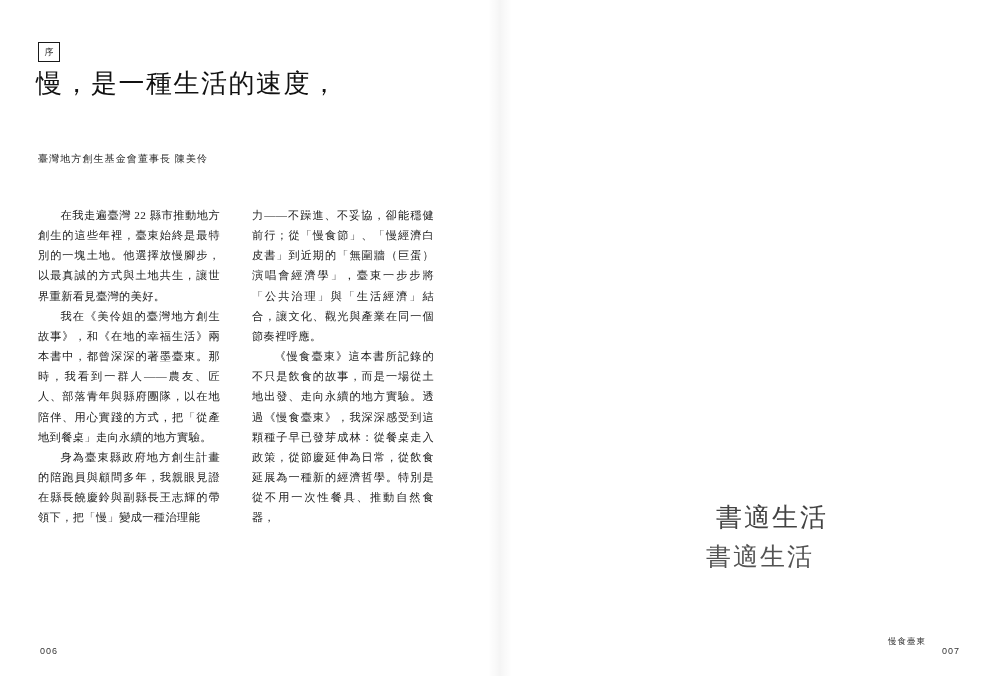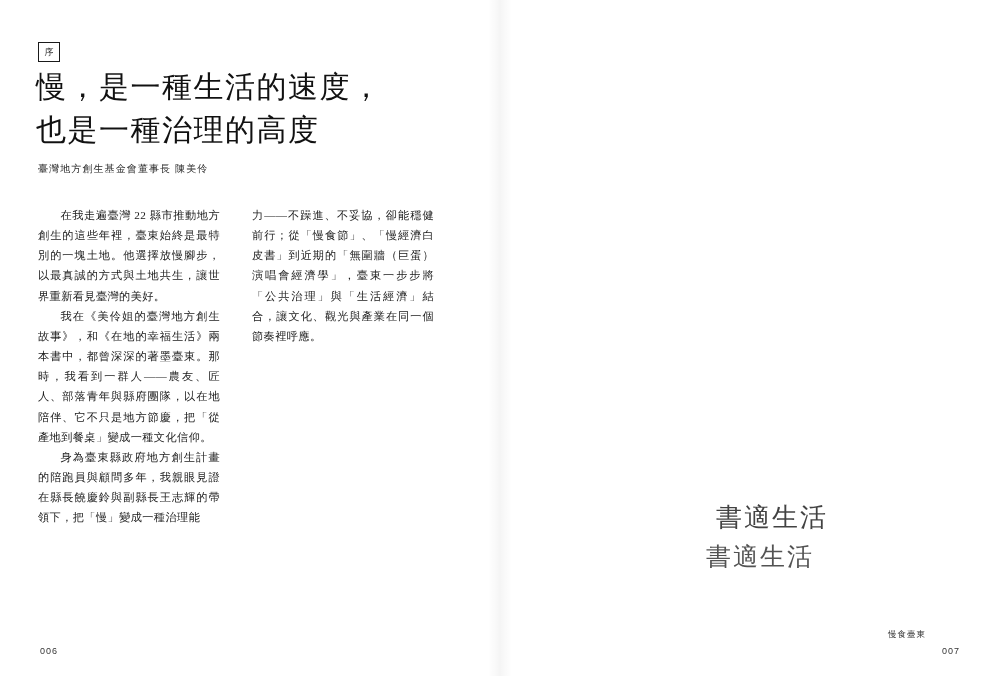--- a/index.html
+++ b/index.html
@@ -59,35 +59,35 @@
     color: #1a1a1a;
     font-family: "Liberation Serif", "DejaVu Serif", serif;
   }
   .title-block {
     position: absolute;
     left: 36px;
     top: 66px;
     width: 420px;
   }
   .title-line {
-    font-size: 30px;
+    font-size: 26px;
     line-height: 1.42;
     letter-spacing: 1.5px;
     color: #111111;
     font-family: "Liberation Serif", "DejaVu Serif", serif;
     white-space: nowrap;
   }
   .byline {
     position: absolute;
     left: 38px;
-    top: 162px;
+    top: 152px;
     font-size: 10px;
     letter-spacing: 1.1px;
     color: #2a2a2a;
-    font-family: Liberation Sans, sans-serif;
+    font-family: Liberation Serif, serif;
   }
 
   
   .columns {
     position: absolute;
     top: 205px;
     display: flex;
     gap: 0;
   }
   .columns.left { left: 38px; width: 428px; }
@@ -116,21 +116,21 @@
     bottom: 20px;
     font-size: 9px;
     letter-spacing: 1px;
     color: #333333;
     font-family: "Liberation Sans", "DejaVu Sans", sans-serif;
   }
   .folio-left { left: 40px; }
   .folio-right { right: 40px; }
   .running-head {
     position: absolute;
-    bottom: 35px;
+    bottom: 28px;
     right: 74px;
     font-size: 8.5px;
     letter-spacing: 1px;
     color: #333333;
     font-family: Liberation Sans, sans-serif;
   }
 
   
   .watermark {
     position: absolute;
@@ -148,33 +148,33 @@
 <body>
 
 <div class="spread">
 
   <div class="page page-left">
 
     <div class="chapter-tag">序</div>
 
     <div class="title-block">
       <div class="title-line">慢，是一種生活的速度，</div>
-      <div class="title-line">也是一種治理的高度</div>
     </div>
 
     <div class="byline">臺灣地方創生基金會董事長 陳美伶</div>
 
     <div class="columns left">
       <div class="col">
         <p class="para indent">在我走遍臺灣 22 縣市推動地方創生的這些年裡，臺東始終是最特別的一塊土地。他選擇放慢腳步，以最真誠的方式與土地共生，讓世界重新看見臺灣的美好。</p>
-        <p class="para indent">我在《美伶姐的臺灣地方創生故事》，和《在地的幸福生活》兩本書中，都曾深深的著墨臺東。那時，我看到一群人——農友、匠人、部落青年與縣府團隊，以在地陪伴、它不只是地方節慶，把「從產地到餐桌」變成一種文化信仰。</p>
+        <p class="para indent">我在《美伶姐的臺灣地方創生故事》，和《在地的幸福生活》兩本書中，都曾深深的著墨臺東。那時，我看到一群人——農友、匠人、部落青年與縣府團隊，以在地陪伴、用心實踐的方式，把「從產地到餐桌」走向永續的地方實驗。</p>
         <p class="para indent">身為臺東縣政府地方創生計畫的陪跑員與顧問多年，我親眼見證在縣長饒慶鈴與副縣長王志輝的帶領下，把「慢」變成一種治理能</p>
       </div>
       <div class="col">
         <p class="para">力——不躁進、不妥協，卻能穩健前行；從「慢食節」、「慢經濟白皮書」到近期的「無圍牆（巨蛋）演唱會經濟學」，臺東一步步將「公共治理」與「生活經濟」結合，讓文化、觀光與產業在同一個節奏裡呼應。</p>
+        <p class="para indent">《慢食臺東》這本書所記錄的不只是飲食的故事，而是一場從土地出發、走向永續的地方實驗。透過《慢食臺東》，我深深感受到這顆種子早已發芽成林：從餐桌走入政策，從節慶延伸為日常，從飲食延展為一種新的經濟哲學。特別是從不用一次性餐具、推動自然食器，</p>
       </div>
     </div>
 
     <div class="folio folio-left">006</div>
   </div>
 
   <div class="page page-right">
 
     <div class="running-head">慢食臺東</div>
     <div class="folio folio-right">007</div>

